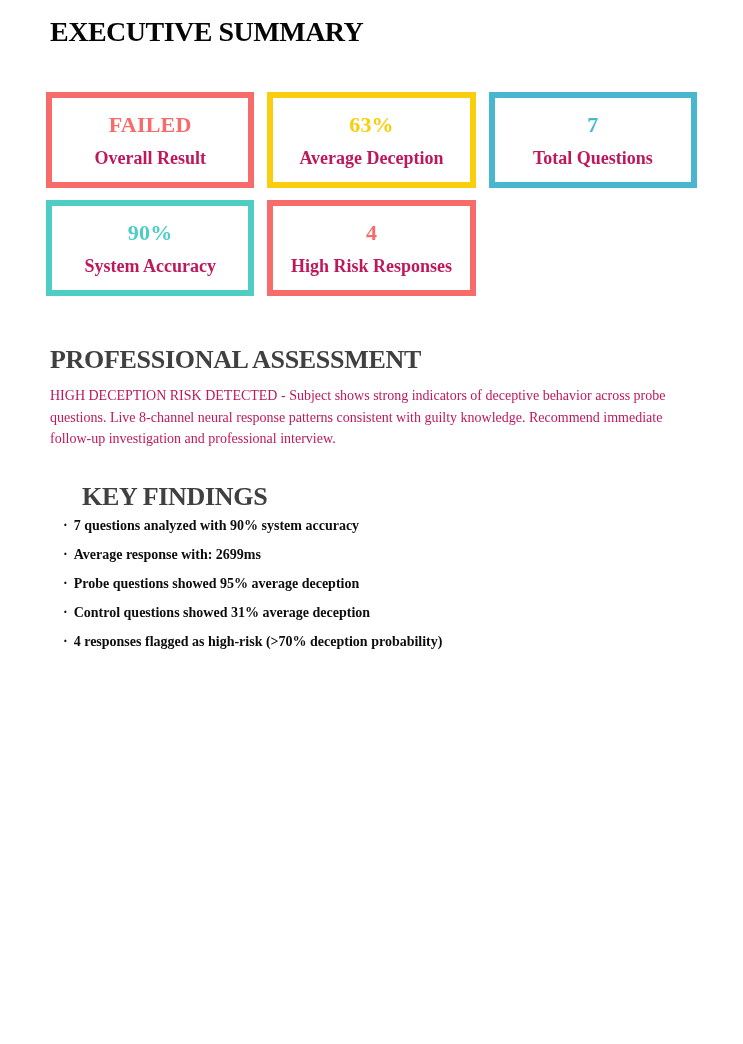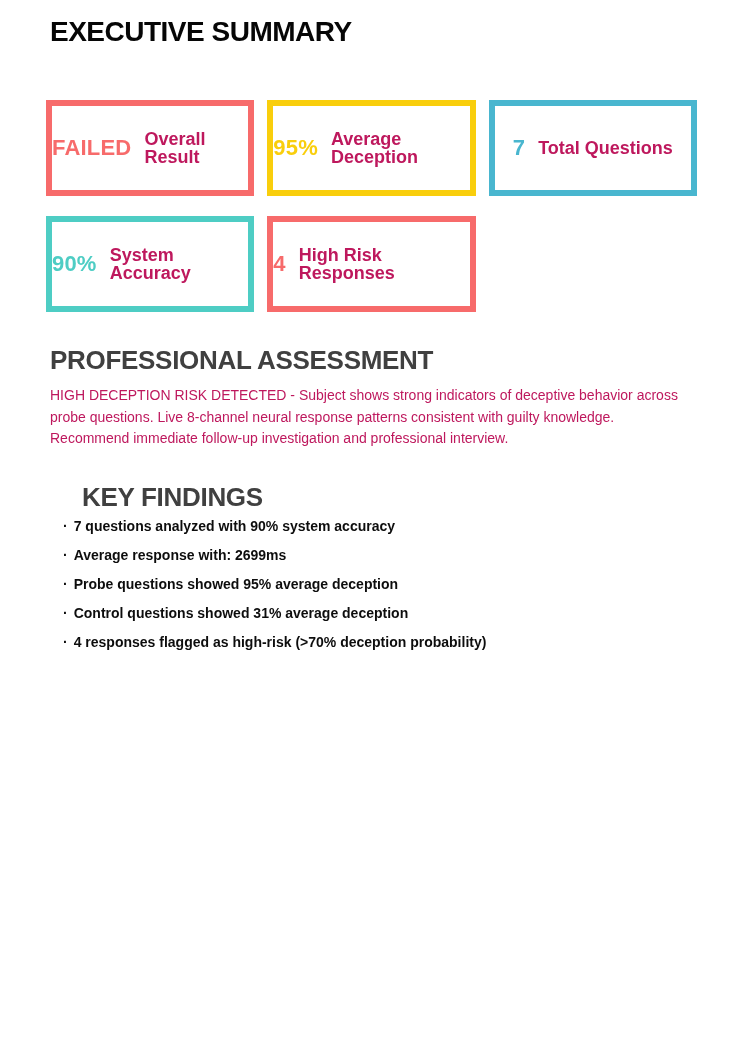--- a/index.html
+++ b/index.html
@@ -1,21 +1,21 @@
 <!DOCTYPE html>
 <html><head>
 <meta charset="utf-8">
 <style>
   html, body { margin: 0; padding: 0; background: #ffffff; }
   .page {
     position: relative;
     width: 743px;
     height: 868px;
     background: #ffffff;
-    font-family: Liberation Sans, sans-serif;
+    font-family: Liberation Serif, serif;
     color: #111111;
     overflow: hidden;
   }
   .h1 {
     position: absolute;
     left: 50px;
     top: 16px;
     font-size: 28px;
     font-weight: 700;
     letter-spacing: -0.5px;
@@ -30,24 +30,24 @@
     grid-template-columns: repeat(3, 1fr);
     column-gap: 13px;
     row-gap: 12px;
   }
   .stat-card {
     box-sizing: border-box;
     height: 96px;
     background: #ffffff;
     border: 6px solid #cccccc; 
     display: flex;
+    flex-direction: column;
     align-items: center;
     justify-content: center;
     gap: 13px;
-    margin-top: 8px;
   }
   .stat-value {
     font-size: 22px;
     font-weight: 700;
     line-height: 1;
     letter-spacing: 0.2px;
   }
   .stat-label {
     font-size: 18px;
     font-weight: 700;
@@ -110,21 +110,21 @@
 <div class="page">
 
   <div class="h1">EXECUTIVE SUMMARY</div>
 
   <div class="cards">
     <div class="stat-card" style="border-color: rgb(247, 107, 107);">
       <div class="stat-value" style="color: rgb(247, 107, 107);">FAILED</div>
       <div class="stat-label">Overall Result</div>
     </div>
     <div class="stat-card" style="border-color: rgb(249, 206, 12);">
-      <div class="stat-value" style="color: rgb(249, 206, 12);">95%</div>
+      <div class="stat-value" style="color: rgb(249, 206, 12);">63%</div>
       <div class="stat-label">Average Deception</div>
     </div>
     <div class="stat-card" style="border-color: rgb(73, 182, 207);">
       <div class="stat-value" style="color: rgb(73, 182, 207);">7</div>
       <div class="stat-label">Total Questions</div>
     </div>
     <div class="stat-card" style="border-color: rgb(78, 205, 196);">
       <div class="stat-value" style="color: rgb(78, 205, 196);">90%</div>
       <div class="stat-label">System Accuracy</div>
     </div>

